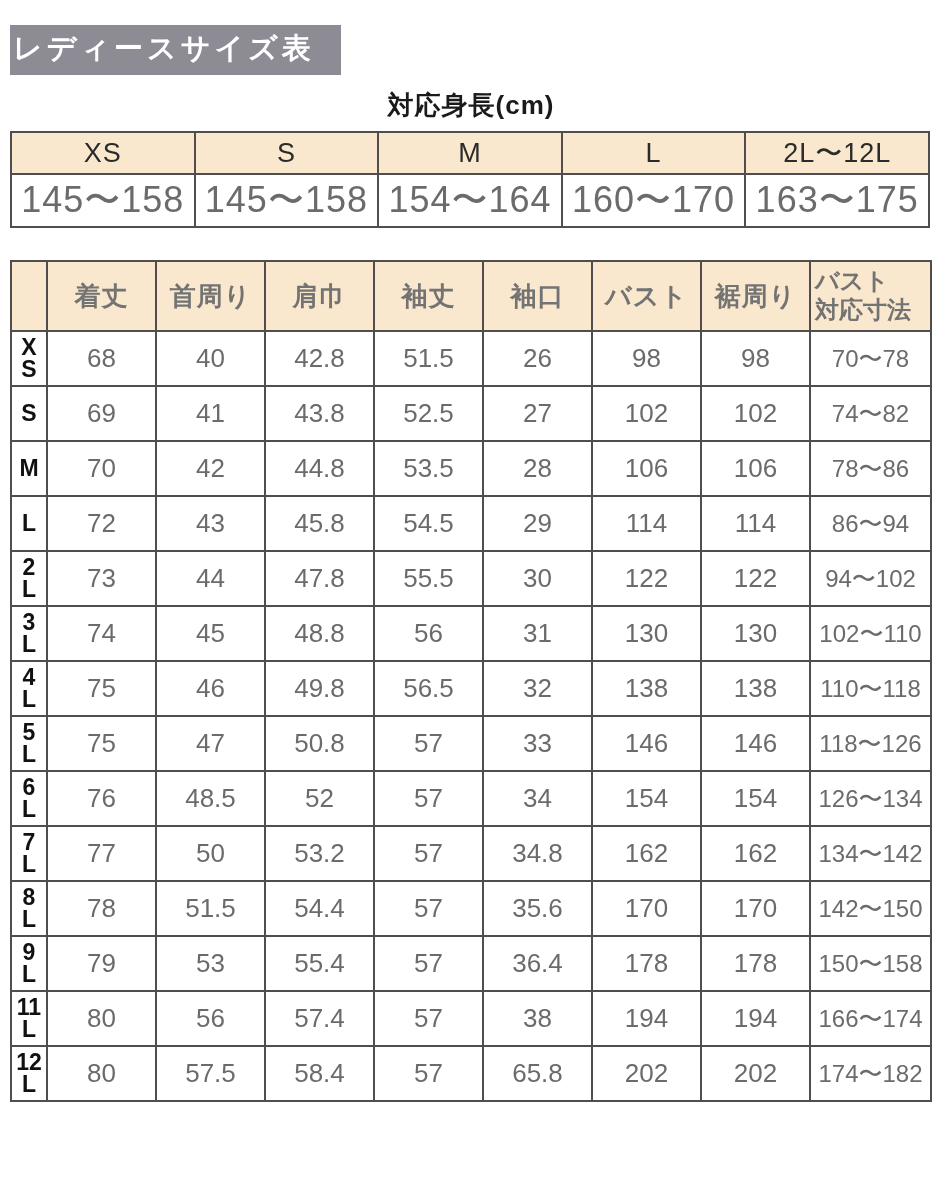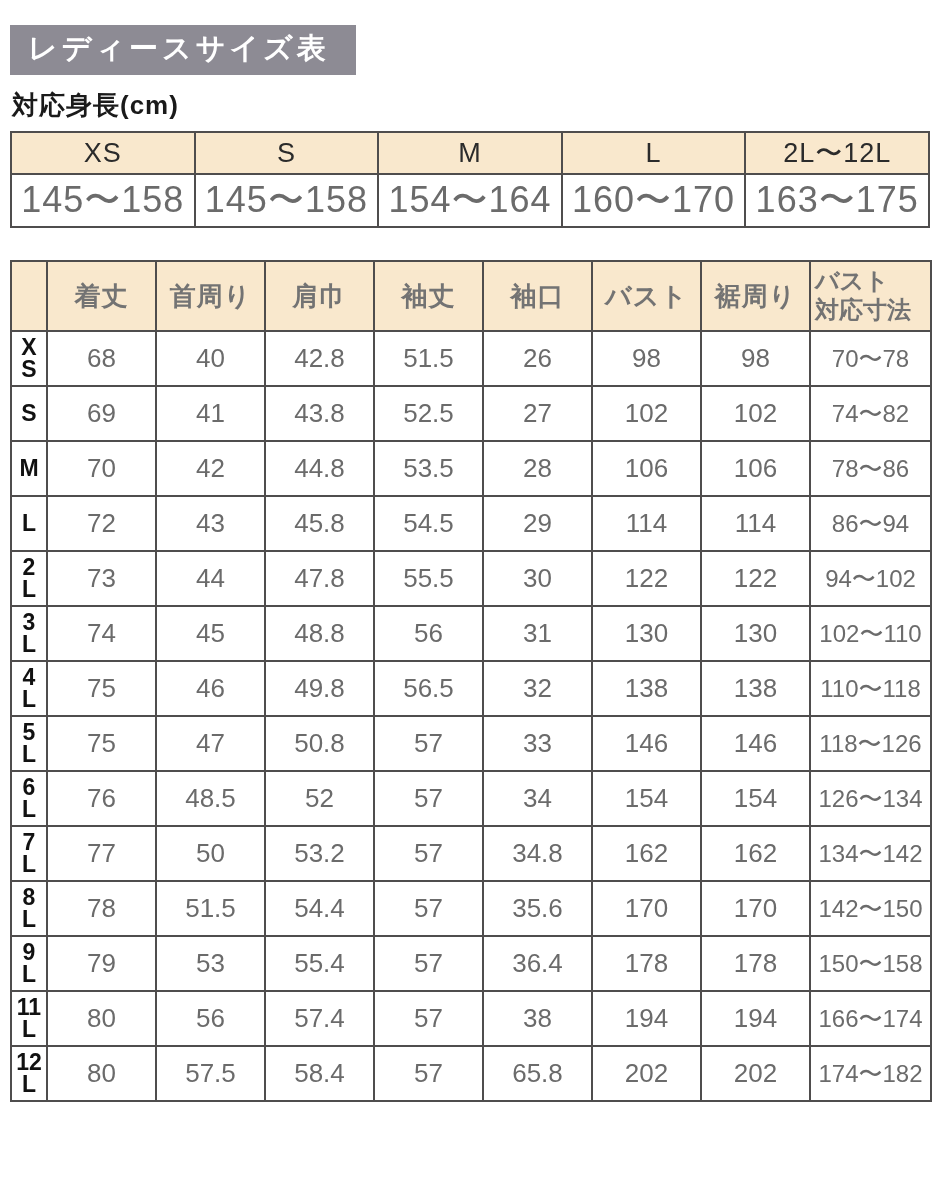--- a/index.html
+++ b/index.html
@@ -17,30 +17,31 @@
     padding: 25px 10px 0 10px;
     box-sizing: border-box;
   }
   .title-bar {
     display: inline-block;
     background: var(--title-bg, #8d8b94);
     color: var(--title-text, #ffffff);
     font-size: 29px;
     font-weight: bold;
     letter-spacing: 4px;
-    padding: 4px 26px 6px 18px;
+    padding: 4px 26px 6px 3px;
     min-width: 300px;
     box-sizing: border-box;
   }
   .subtitle {
     font-size: 26px;
     font-weight: bold;
     color: #1a1a1a;
     margin: 13px 0 8px 2px;
     letter-spacing: 1px;
+    text-align: center;
   }
   table {
     border-collapse: collapse;
     table-layout: fixed;
     border-radius: 31px;
   }
   th, td {
     border: 2px solid var(--border, #4f4d4d);
     text-align: center;
     vertical-align: middle;

